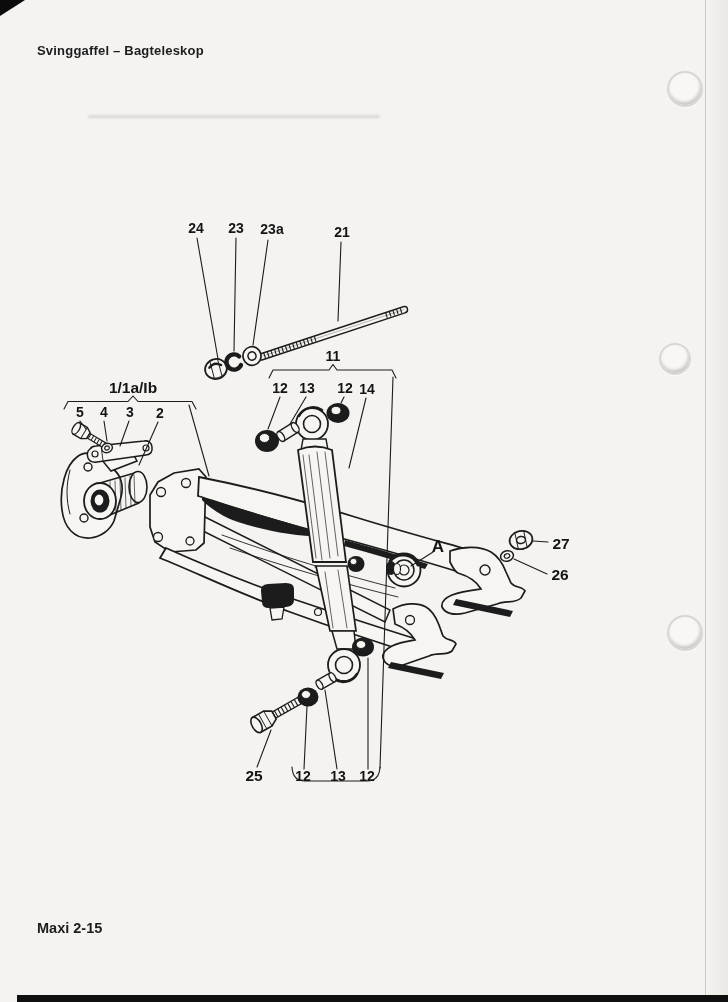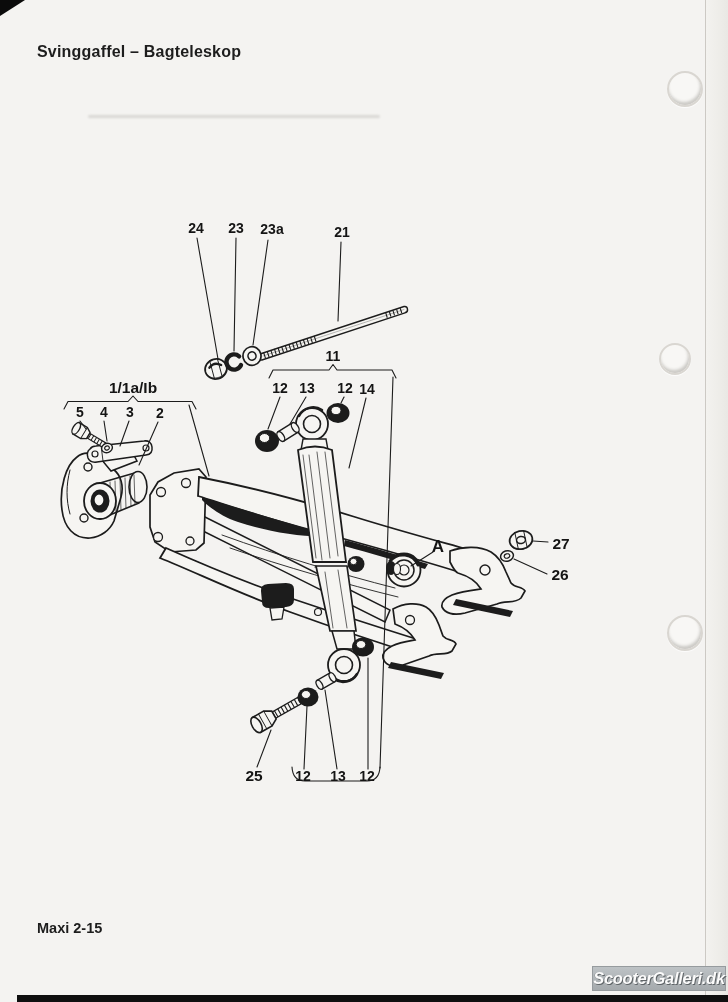--- a/index.html
+++ b/index.html
@@ -1,18 +1,18 @@
 <!DOCTYPE html>
 <html><head>
 <meta charset="utf-8">
 <style>
   html,body{margin:0;padding:0;background:#888;}
   .page{position:relative;width:728px;height:1002px;background:#f4f3f1;overflow:hidden;
         font-family:"Liberation Sans",sans-serif;}
-  .header-title{position:absolute;left:37px;top:43px;font-size:16px;font-weight:bold;
+  .header-title{position:absolute;left:37px;top:43px;font-size:13px;font-weight:bold;
         color:#1d1d1d;letter-spacing:.2px;}
   .footer-code{position:absolute;left:37px;top:920px;font-size:14.5px;font-weight:bold;color:#1d1d1d;}
   .corner-wedge{position:absolute;left:0;top:0;width:0;height:0;
         border-top:16px solid #0b0b0b;border-right:25px solid transparent;}
   .bottom-strip{position:absolute;left:17px;right:0;bottom:0;height:7px;background:#0f0f0f;}
   .edge-strip{position:absolute;top:0;right:0;width:22px;height:100%;
         background:linear-gradient(90deg,#f3f2ef 0%,#eeede9 60%,#e9e8e4 100%);
         border-left:1px solid #ccc9c4;}
   .hole{position:absolute;border-radius:50%;background:#f8f7f5;border:2px solid #d9d6d1;
         box-shadow:inset -1px -3px 3px rgba(148,146,140,.45),0 1px 1px rgba(255,255,255,.8);}
@@ -293,18 +293,15 @@
       <text class="co big" x="560" y="580">26</text>
       <text class="co big" x="254" y="781">25</text>
       <text class="co" x="303" y="781">12</text>
       <text class="co" x="338" y="781">13</text>
       <text class="co" x="367" y="781">12</text>
     </g>
   </svg>
 
   <div class="footer-code">Maxi 2-15</div>
 
-  <div class="watermark">
-    <span>ScooterGalleri.dk</span>
-  </div>
 
   <div class="bottom-strip"></div>
 </div>
 
 </body></html>

